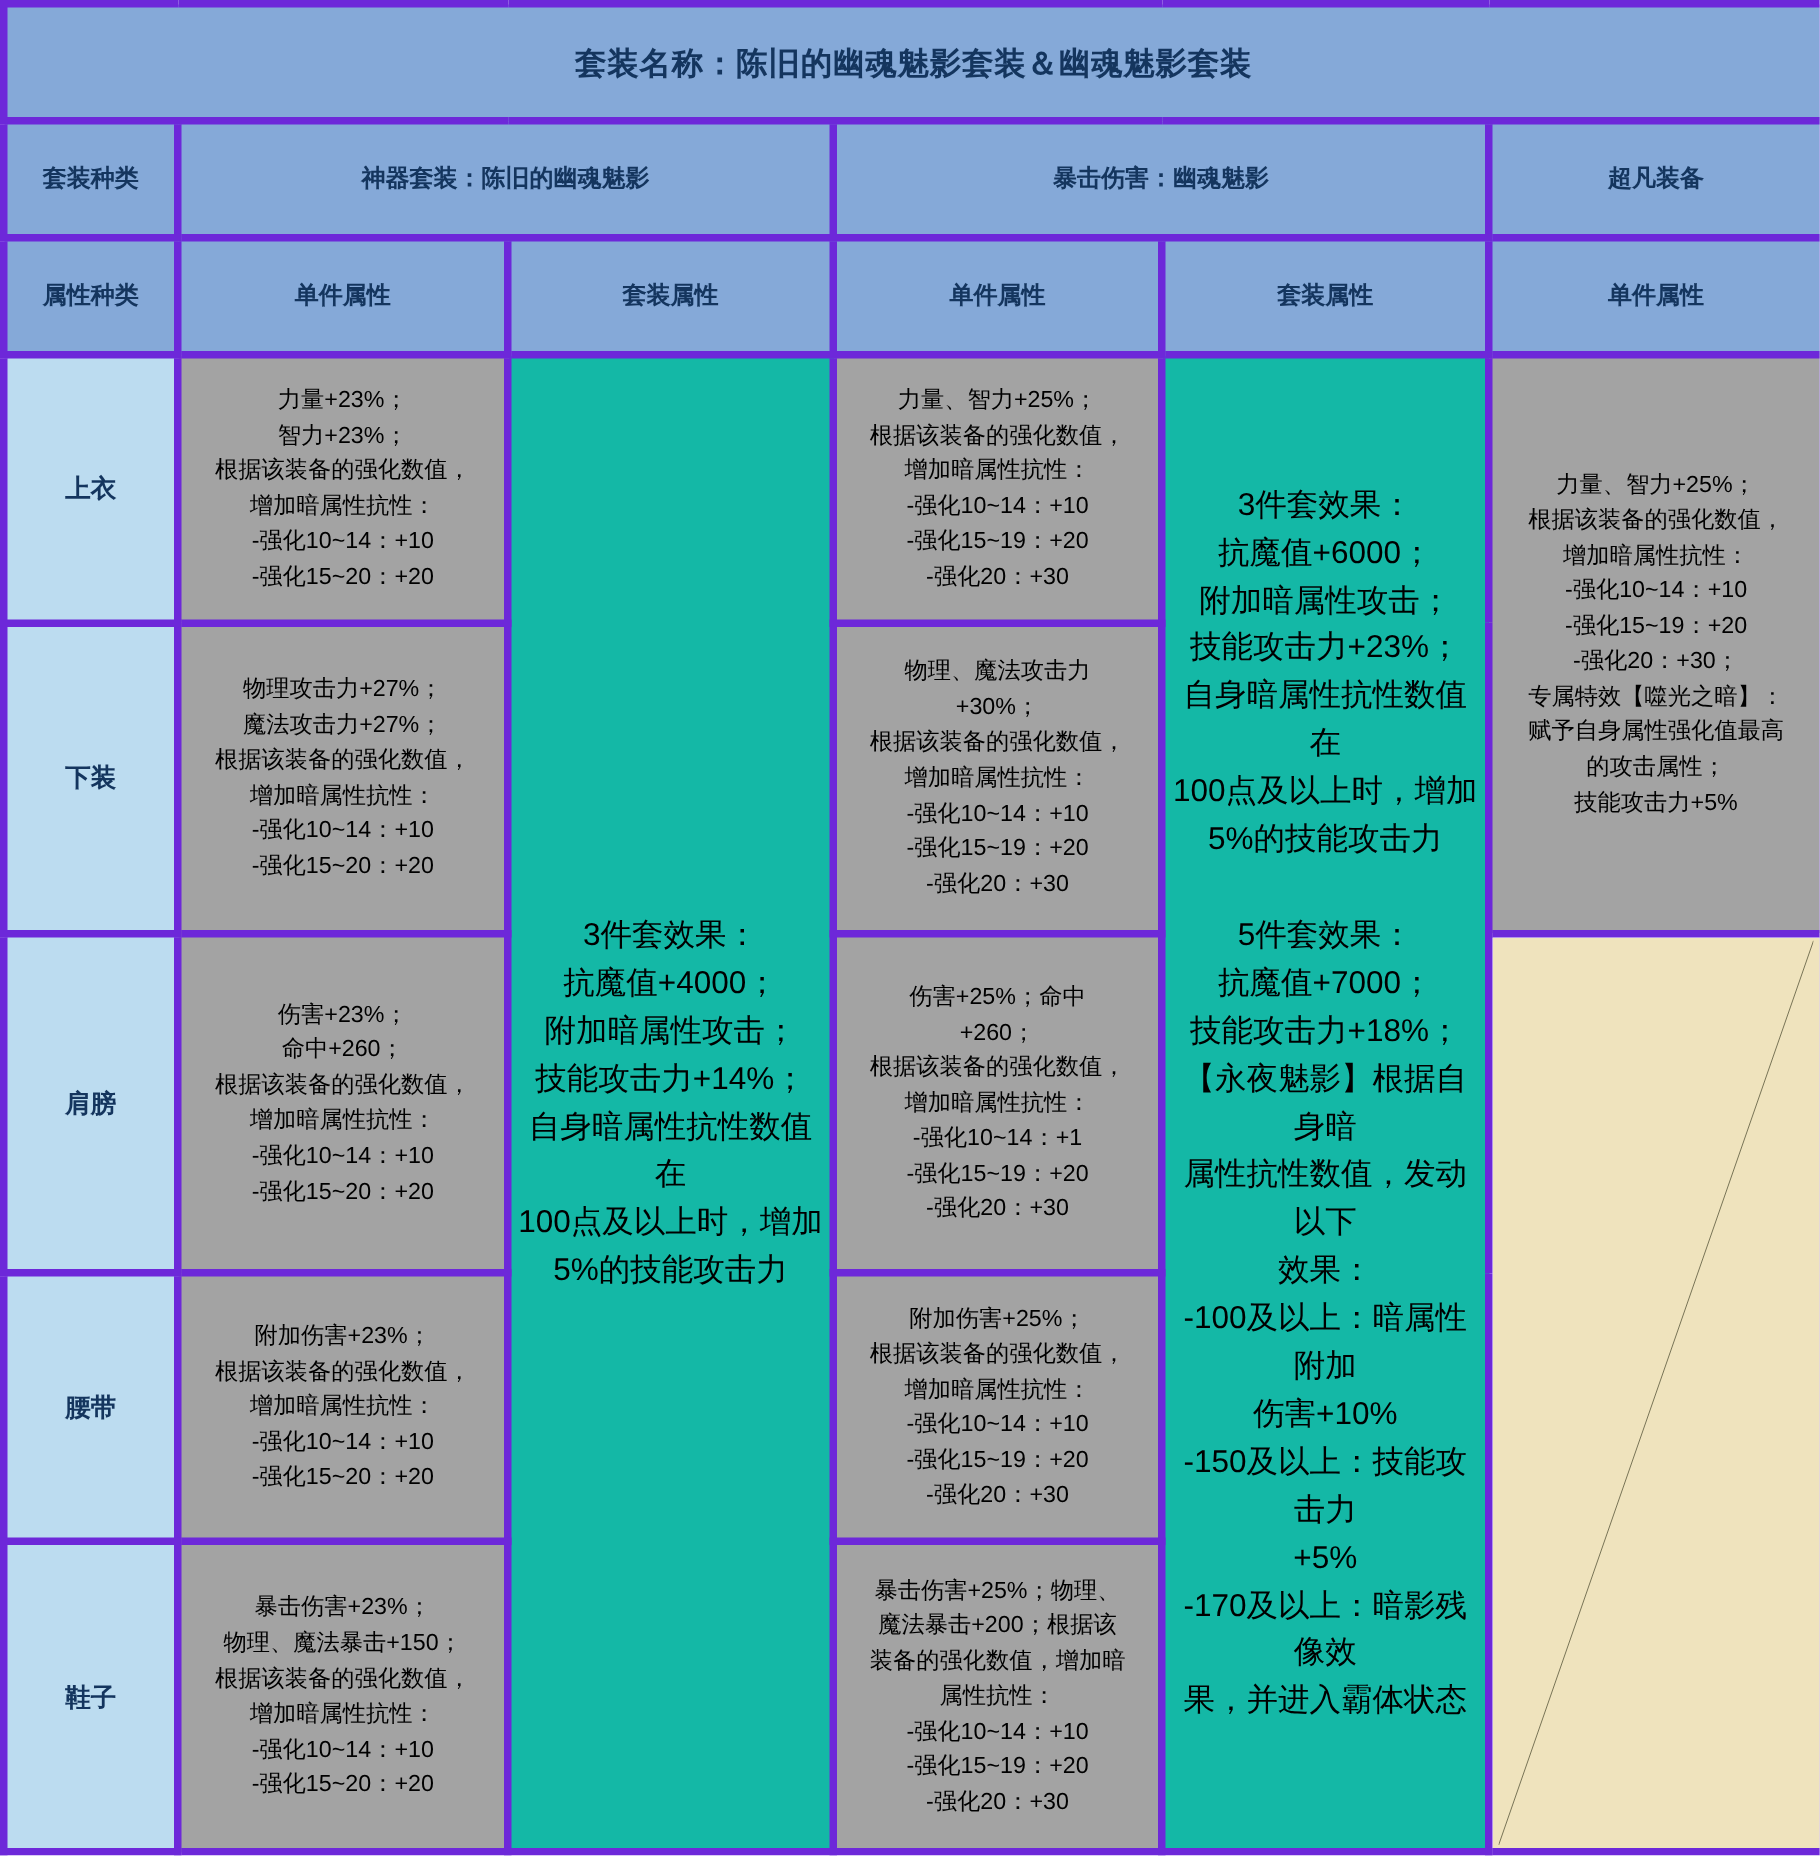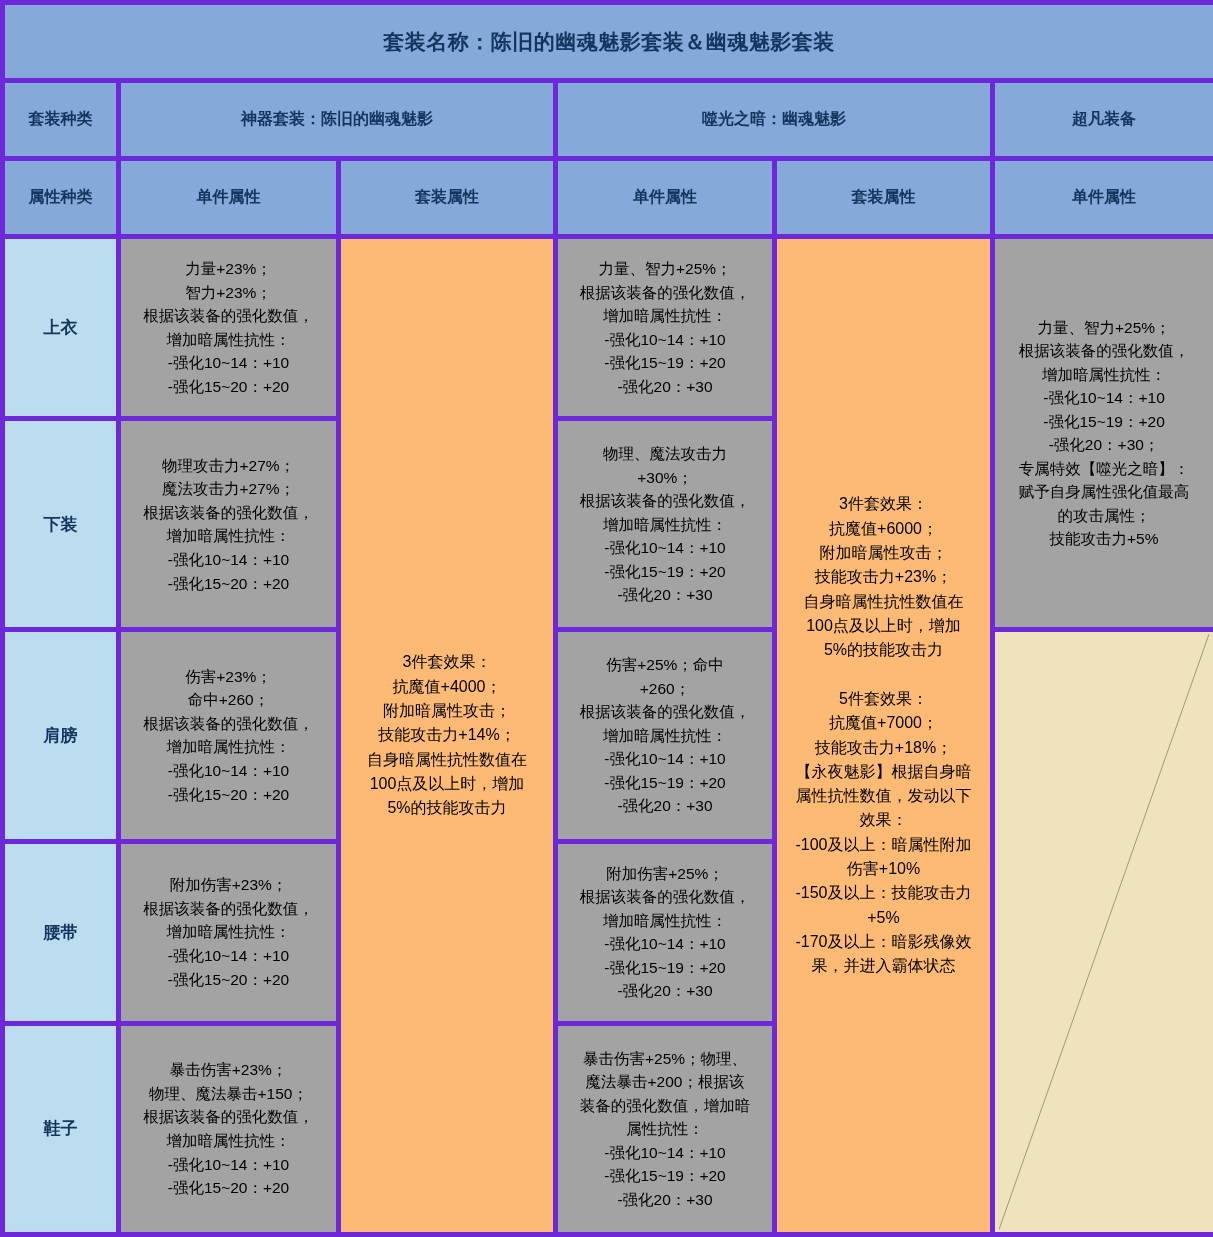--- a/index.html
+++ b/index.html
@@ -50,23 +50,23 @@
     margin-left: 44px;
   }
   .body-cell {
     background: #a3a3a3;
     color: #000000;
     font-size: 15.5px;
     line-height: 1.52;
     white-space: pre-line;
   }
   .setbonus-cell {
-    background: #fdba74;
+    background: #14b8a6;
     color: #000000;
-    font-size: 16px;
+    font-size: 21px;
     line-height: 1.52;
     white-space: pre-line;
   }
   .blank-diag {
     background: #efe3bd;
     padding: 0;
     position: relative;
     overflow: hidden;
   }
   .blank-diag svg {
@@ -95,21 +95,21 @@
       <col class="c5">
   </colgroup>
   <tbody>
     <tr>
       <td class="title-cell" colspan="6">套装名称：陈旧的幽魂魅影套装＆幽魂魅影套装</td>
     </tr>
 
     <tr class="hdr-row1">
       <td class="hdr" rowspan="1">套装种类</td>
       <td class="hdr" colspan="2">神器套装：陈旧的幽魂魅影</td>
-      <td class="hdr" colspan="2">噬光之暗：幽魂魅影</td>
+      <td class="hdr" colspan="2">暴击伤害：幽魂魅影</td>
       <td class="hdr">超凡装备</td>
     </tr>
 
     <tr class="hdr-row2">
       <td class="hdr">属性种类</td>
       <td class="hdr">单件属性</td>
       <td class="hdr">套装属性</td>
       <td class="hdr">单件属性</td>
       <td class="hdr">套装属性</td>
       <td class="hdr">单件属性</td>
@@ -190,21 +190,21 @@
       <td class="body-cell">伤害+23%；
 命中+260；
 根据该装备的强化数值，
 增加暗属性抗性：
 -强化10~14：+10
 -强化15~20：+20</td>
       <td class="body-cell">伤害+25%；命中
 +260；
 根据该装备的强化数值，
 增加暗属性抗性：
--强化10~14：+10
+-强化10~14：+1
 -强化15~19：+20
 -强化20：+30</td>
       <td class="blank-diag" rowspan="3">
         <svg viewBox="0 0 100 100" preserveAspectRatio="none">
           <line x1="0" y1="100" x2="100" y2="0" stroke="#3d3d24" stroke-width="0.45" vector-effect="non-scaling-stroke"></line>
         </svg>
       </td>
     </tr>
 
     <tr>

